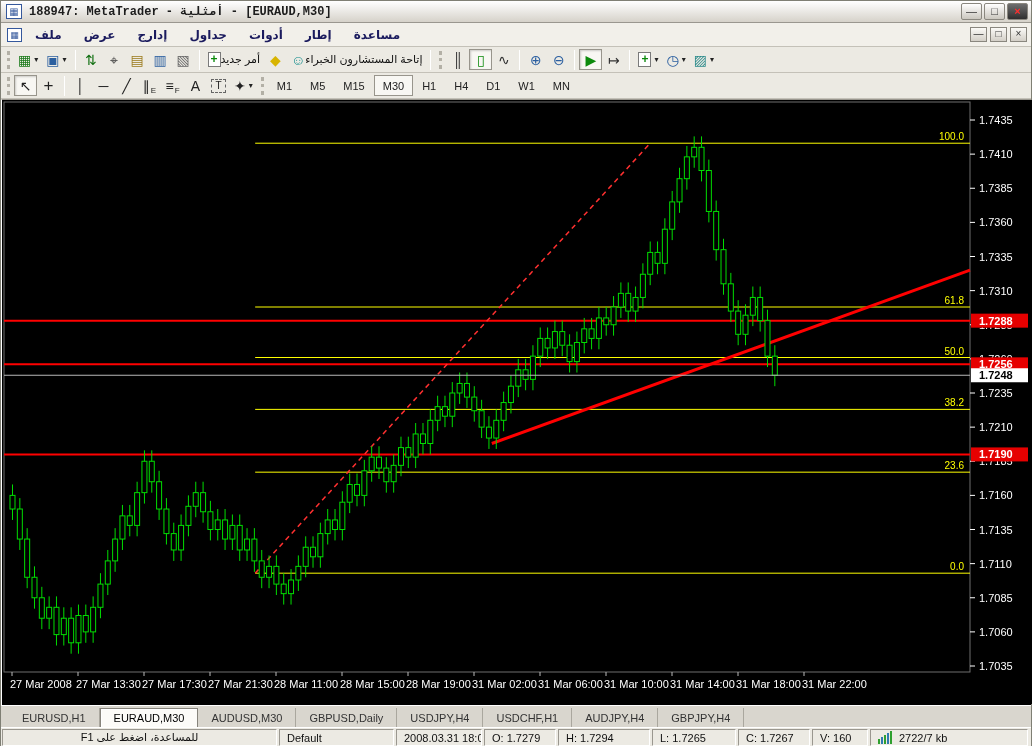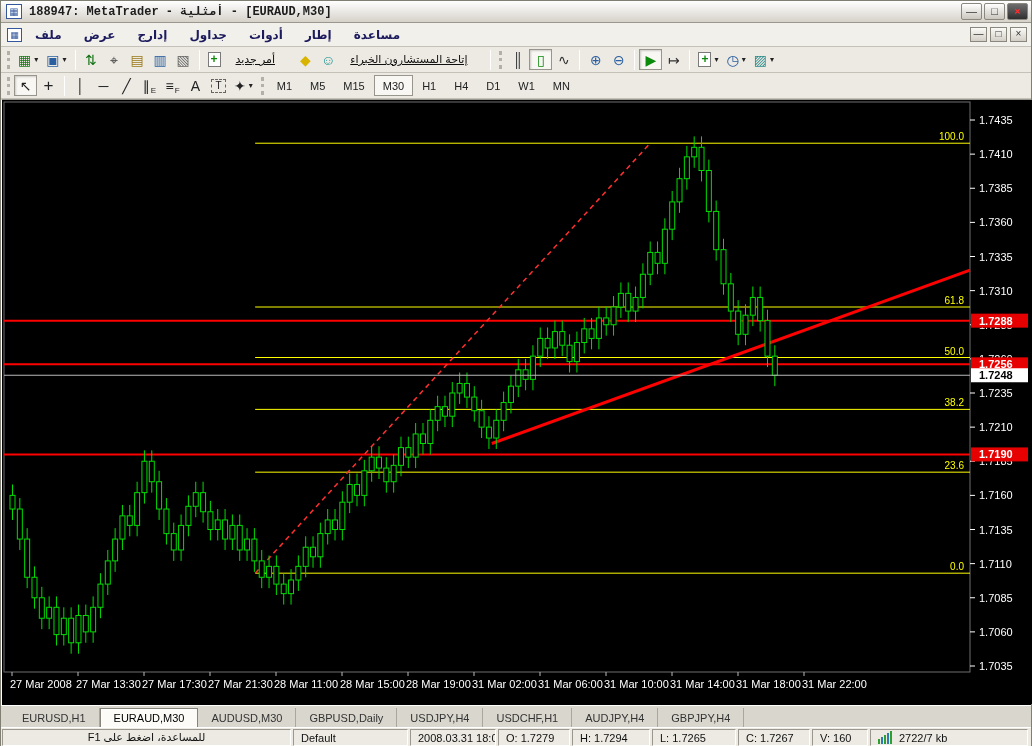--- a/index.html
+++ b/index.html
@@ -24,21 +24,21 @@
   .toolbar { height:26px; background:#eceae3; border-bottom:1px solid #c4c1b8; display:flex; align-items:center; padding:0 2px; flex:0 0 26px; }
   .tb-grip { height:18px; border-left:3px dotted #b3b0a6; margin:0 4px; }
   .tb-sep { width:1px; height:20px; background:#b3b0a6; border-right:1px solid #ffffff; margin:0 4px; }
   .tb-btn { height:21px; min-width:23px; display:inline-flex; align-items:center; justify-content:center; padding:0 3px; border:1px solid transparent; cursor:default; }
   .tb-btn.pressed { border:1px solid #98958c; background:#f8f7f3; box-shadow:inset 1px 1px 2px rgba(0,0,0,.18); }
   .tb-ic { font-size:14px; line-height:1; }
   .tb-ic.doc { background:#fff; border:1px solid #7a7a7a; width:13px; height:15px; font-size:12px; font-weight:bold; line-height:13px; text-align:center; }
   .tb-ic.dashedbox { border:1px dashed #666; font-size:10px; padding:0 3px; line-height:12px; }
   .tb-ic.big { font-size:17px; font-weight:300; }
   .tb-sub { font-size:8px; color:#222; align-self:flex-end; margin-left:1px; }
-  .tb-lbl { font-size:11px; color:#111; margin:0 15px; white-space:nowrap;text-decoration:underline; }
+  .tb-lbl { font-size:11px; color:#111; margin:0 0; white-space:nowrap; }
   .tb-dd { font-size:8px; color:#222; margin-left:3px; }
   .tf-btn { height:21px; padding:0 8px; display:inline-flex; align-items:center; font-size:11px; color:#222; border:1px solid transparent; cursor:default; }
   .tf-btn.pressed { border:1px solid #98958c; background:#f8f7f3; }
 
   
   .chart-wrap { position:relative; flex:0 0 606px; height:606px; background:#000; border-top:1px solid #9a978f; border-left:1px solid #ffffff; }
   .chart-header { position:absolute; top:4px; left:7px; color:#fff; font-size:12px; z-index:2; letter-spacing:.3px; }
   #chart-svg { position:absolute; left:0; top:0; }
 
   
@@ -528,21 +528,21 @@
       </span>
       <span class="sb-panel" style="width: 115px;">
         <span>Default</span>
       </span>
       <span class="sb-panel" style="width: 86px;">
         <span>2008.03.31 18:00</span>
       </span>
       <span class="sb-panel" style="width: 72px; align-items: center;">
         <span>O: 1.7279</span>
       </span>
-      <span class="sb-panel" style="width: 78px;">
+      <span class="sb-panel" style="width: 92px;">
         <span>H: 1.7294</span>
       </span>
       <span class="sb-panel" style="width: 84px;">
         <span>L: 1.7265</span>
       </span>
       <span class="sb-panel" style="width: 72px;">
         <span>C: 1.7267</span>
       </span>
       <span class="sb-panel" style="width: 56px;">
         <span>V: 160</span>

